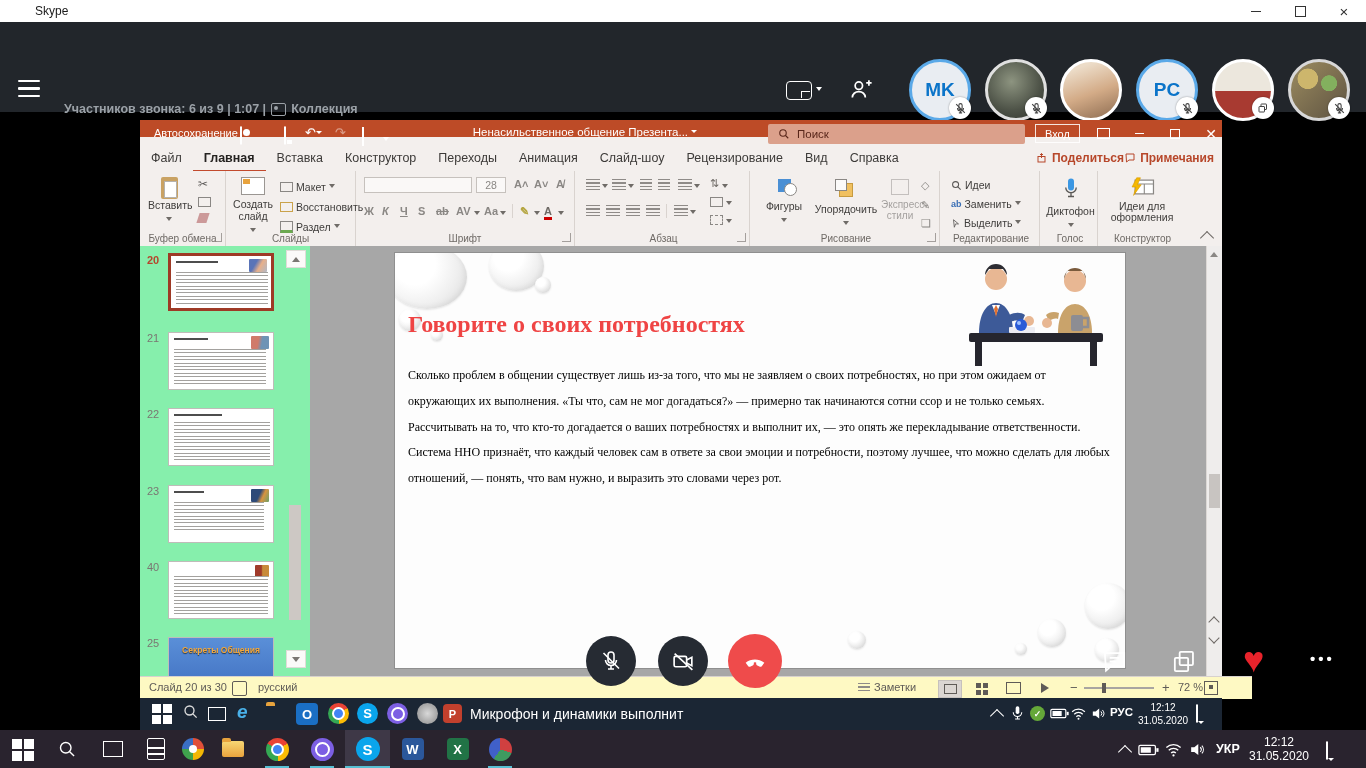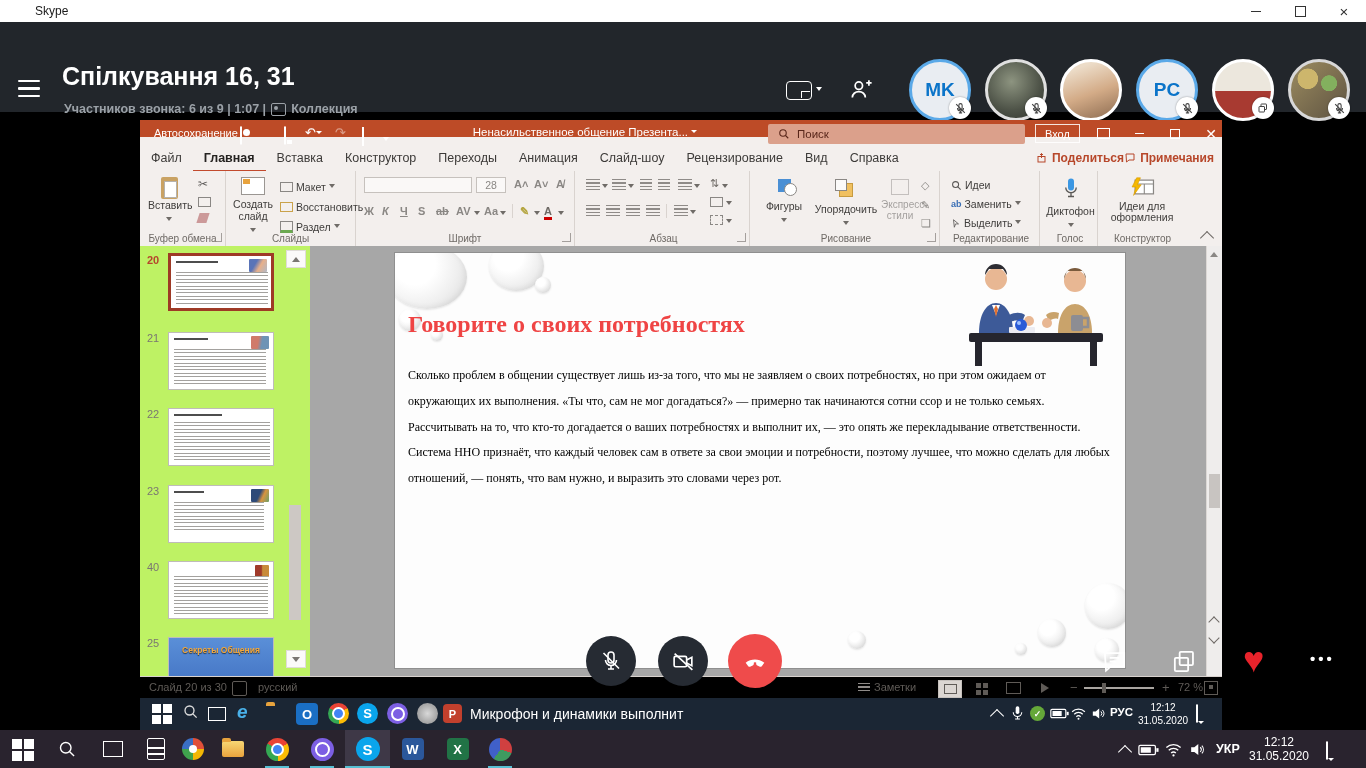--- a/index.html
+++ b/index.html
@@ -69,39 +69,39 @@
   .slideic{width:22px;height:16px;background:#fff;border:1px solid #9a9692;position:relative;}
   .slideic:after{content:"";position:absolute;left:1px;top:1px;width:7px;height:5px;background:#e8a33d;}
   .inputbox{border:1px solid #c6c1bd;background:#faf8f7;height:16px;box-sizing:border-box;}
   .shapeic{width:13px;height:13px;background:#4a8fd4;position:relative;}
   .shapeic:after{content:"";position:absolute;left:6px;top:4px;width:11px;height:11px;border-radius:50%;background:#fff;border:1px solid #8a8784;}
   .arric{width:12px;height:12px;background:#f0c060;border:1px solid #c79b3f;position:relative;}
   .arric:after{content:"";position:absolute;left:-5px;top:-5px;width:10px;height:10px;background:#fbfaf9;border:1px solid #8a8784;}
   .chevup{width:9px;height:9px;border-left:1.6px solid #6e6965;border-top:1.6px solid #6e6965;transform:rotate(45deg);}
   
   #pptbody{left:0;top:126px;width:1082px;height:430px;}
-  #thumbpane{left:0;top:0;width:170px;height:430px;background:#bef264;border-right:1px solid #d8d2ce;overflow:hidden;}
+  #thumbpane{left:0;top:0;width:170px;height:430px;background:#86efac;border-right:1px solid #d8d2ce;overflow:hidden;}
   .tnum{position:absolute;left:7px;font-size:11px;color:#7a7672;}
   .thumb{position:absolute;left:28px;width:106px;height:58px;background:#fff;border:1px solid #bfbcb9;box-sizing:border-box;overflow:hidden;}
   .thumb.sel{border:3px solid #9e3a26;}
   .t-title{position:absolute;left:5px;top:5px;height:2px;background:#4d4d4d;}
   .t-text{position:absolute;background:repeating-linear-gradient(#a3a19e 0 1px,transparent 1px 3.4px);}
   .t-img{position:absolute;right:4px;top:3px;width:18px;height:13px;border-radius:1px;}
   .scrbtn{position:absolute;width:18px;height:16px;background:#fbfaf9;border:1px solid #e0dcd8;display:flex;align-items:center;justify-content:center;}
   .tri-up{width:0;height:0;border:4px solid transparent;border-bottom:5px solid #7a7672;margin-top:-4px;}
   .tri-dn{width:0;height:0;border:4px solid transparent;border-top:5px solid #7a7672;margin-bottom:-4px;}
   #canvas{left:170px;top:0;width:912px;height:430px;background:#a7a7a7;overflow:hidden;}
   #slide{left:85px;top:7px;width:730px;height:415px;background:#fdfdfd;box-shadow:0 0 0 1px #8f8f8f;overflow:hidden;}
   .bub{position:absolute;border-radius:50%;background:radial-gradient(circle at 35% 30%,#ffffff 30%,#efefef 62%,#d7d7d7 100%);
        box-shadow:inset -2px -2px 5px rgba(0,0,0,.05),0 1px 2px rgba(0,0,0,.10);}
   #slide-title{left:13px;top:58px;font-family:"Liberation Serif",serif;font-size:24px;font-weight:bold;color:#ef4444;}
   #slide-body{left:13px;top:110px;width:706px;font-family:"Liberation Serif",serif;font-size:12px;line-height:25.8px;color:#000000;}
   .vscroll{left:896px;top:0;width:15px;height:430px;background:#efedec;border-left:1px solid #dcd8d5;}
   
-  #statusbar{left:0;top:556px;width:1082px;height:22px;background:#000000;border-top:1px solid #d8d2ce;font-size:11px;color:#5f5b57;}
+  #statusbar{left:0;top:556px;width:1082px;height:22px;background:#fef9c3;border-top:1px solid #d8d2ce;font-size:11px;color:#5f5b57;padding-left:30px;}
   .viewic{position:absolute;top:3px;width:22px;height:16px;display:flex;align-items:center;justify-content:center;}
   
   #inner-tb{left:140px;top:698px;width:1082px;height:32px;background:#1b2634;}
   .startgrid{width:9px;height:9px;background:#fff;box-shadow:11px 0 #fff,0 11px #fff,11px 11px #fff;}
   .tvic{width:16px;height:12px;border:1.5px solid #fff;}
   .circ{border-radius:50%;display:flex;align-items:center;justify-content:center;font-weight:bold;color:#fff;}
   .chrome{width:21px;height:21px;border-radius:50%;background:conic-gradient(from -60deg,#ea4335 0 33%,#fbbc05 0 66%,#34a853 0 100%);display:flex;align-items:center;justify-content:center;}
   .chrome .dot{width:9px;height:9px;border-radius:50%;background:#4285f4;border:2.5px solid #fff;}
   .foldr{width:20px;height:14px;background:linear-gradient(#f8d775,#e8a33d);border-radius:2px;position:relative;margin-top:3px;}
   .foldr:before{content:"";position:absolute;left:0;top:-3px;width:9px;height:4px;background:#e8a33d;border-radius:2px 2px 0 0;}
@@ -133,21 +133,20 @@
     </div>
   <div class="abs winbtn" style="left:1322px;font-size:15px;">×</div>
 </div>
 
 <div class="abs" id="call-header">
   <div class="abs" style="left:18px;top:58px;">
     <div class="hbar"></div>
       <div class="hbar"></div>
       <div class="hbar" style="margin:0;"></div>
   </div>
-  <div class="abs call-title">Спілкування 16, 31</div>
   <div class="abs call-sub">
     <span>Участников звонка: 6 из 9 | 1:07 |</span>
     <span class="gal-ic"></span>
     <span>Коллекция</span>
   </div>
   <div class="abs flex" style="left:786px;top:59px;gap:4px;">
     <span class="gridview"></span>
       <span class="crw"></span>
   </div>
   <div class="abs" style="left:848px;top:55px;">

